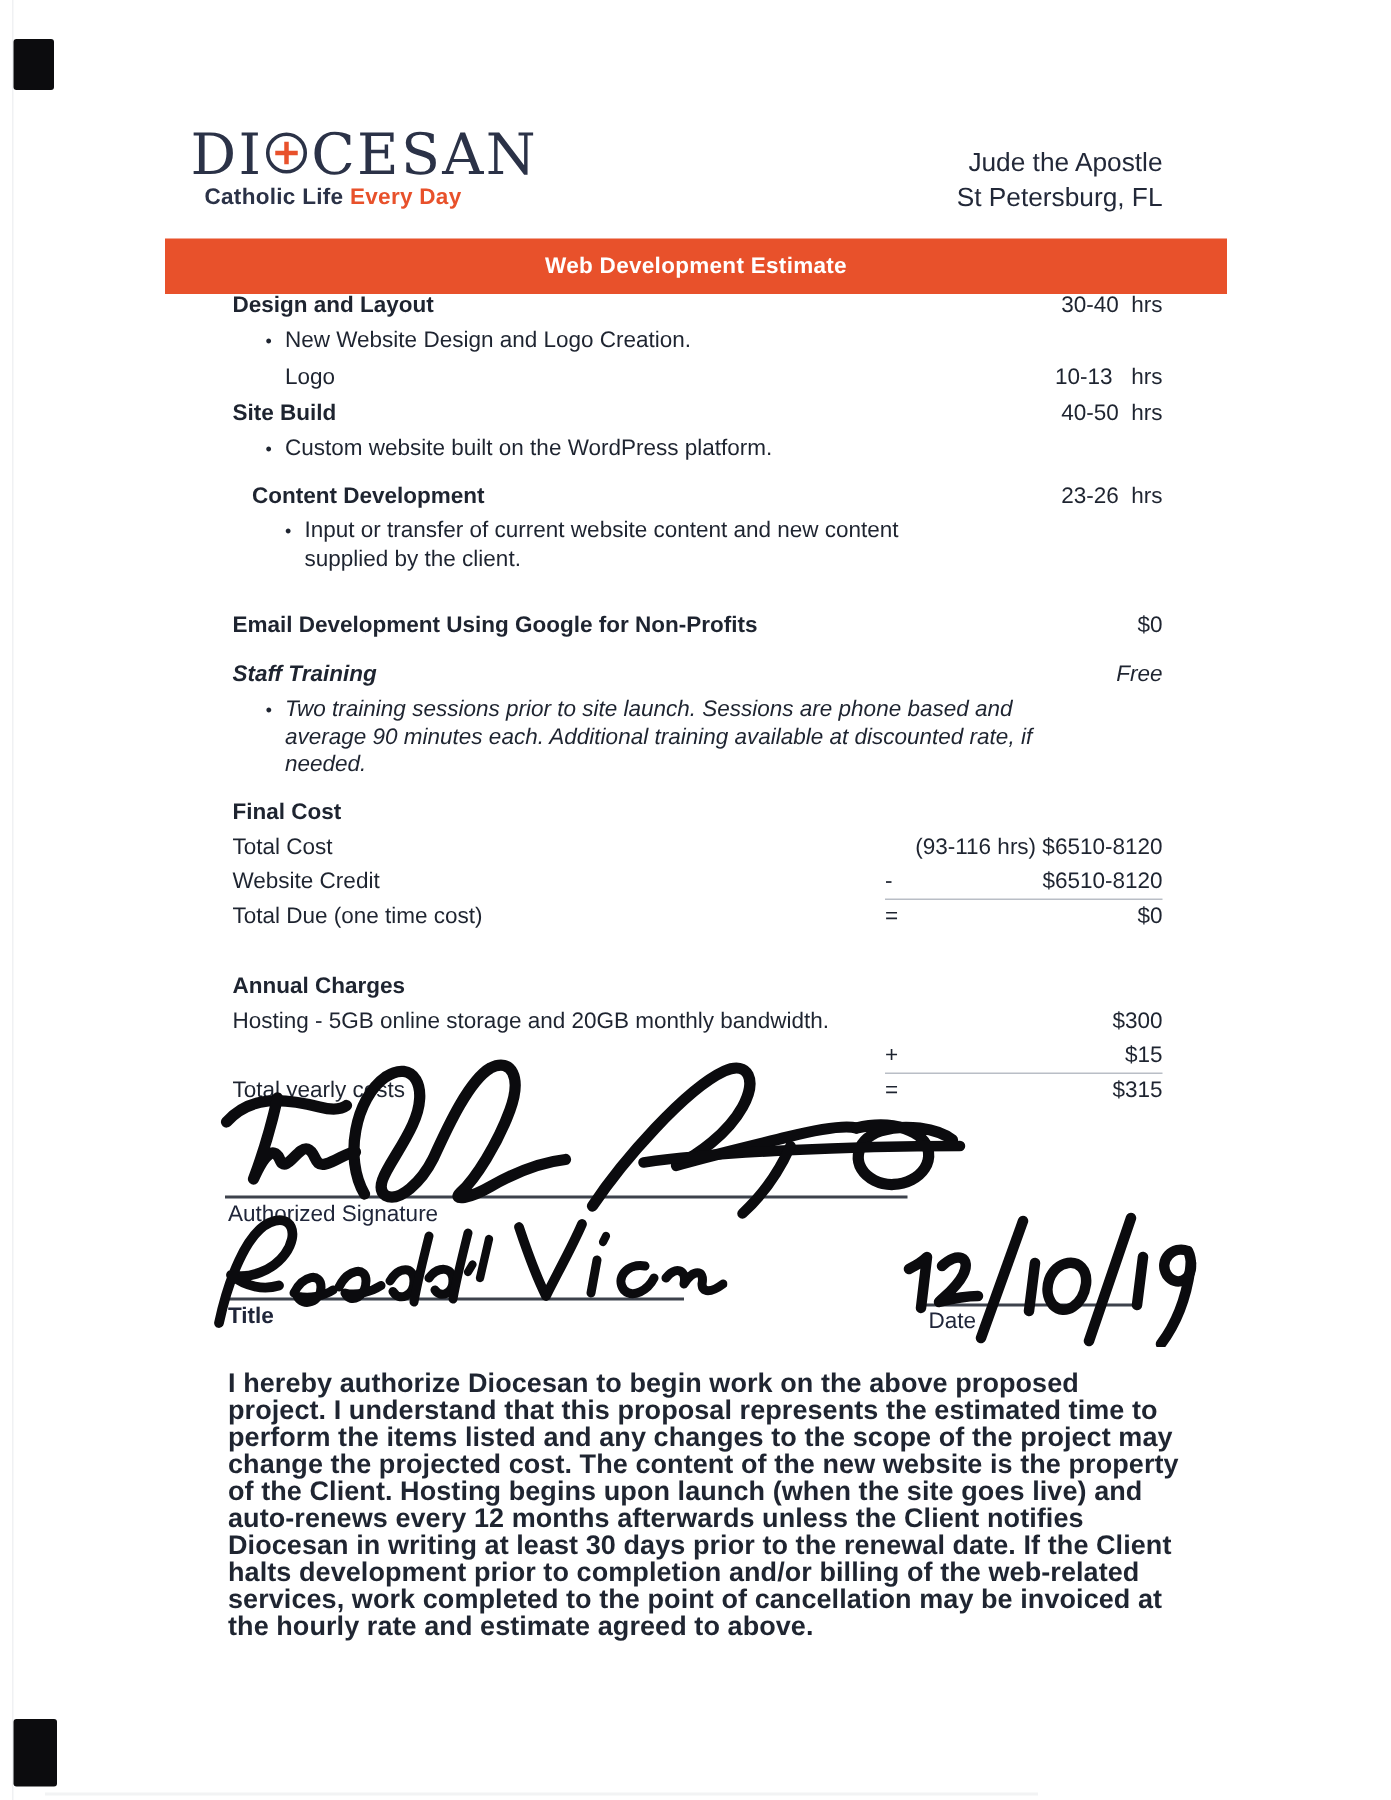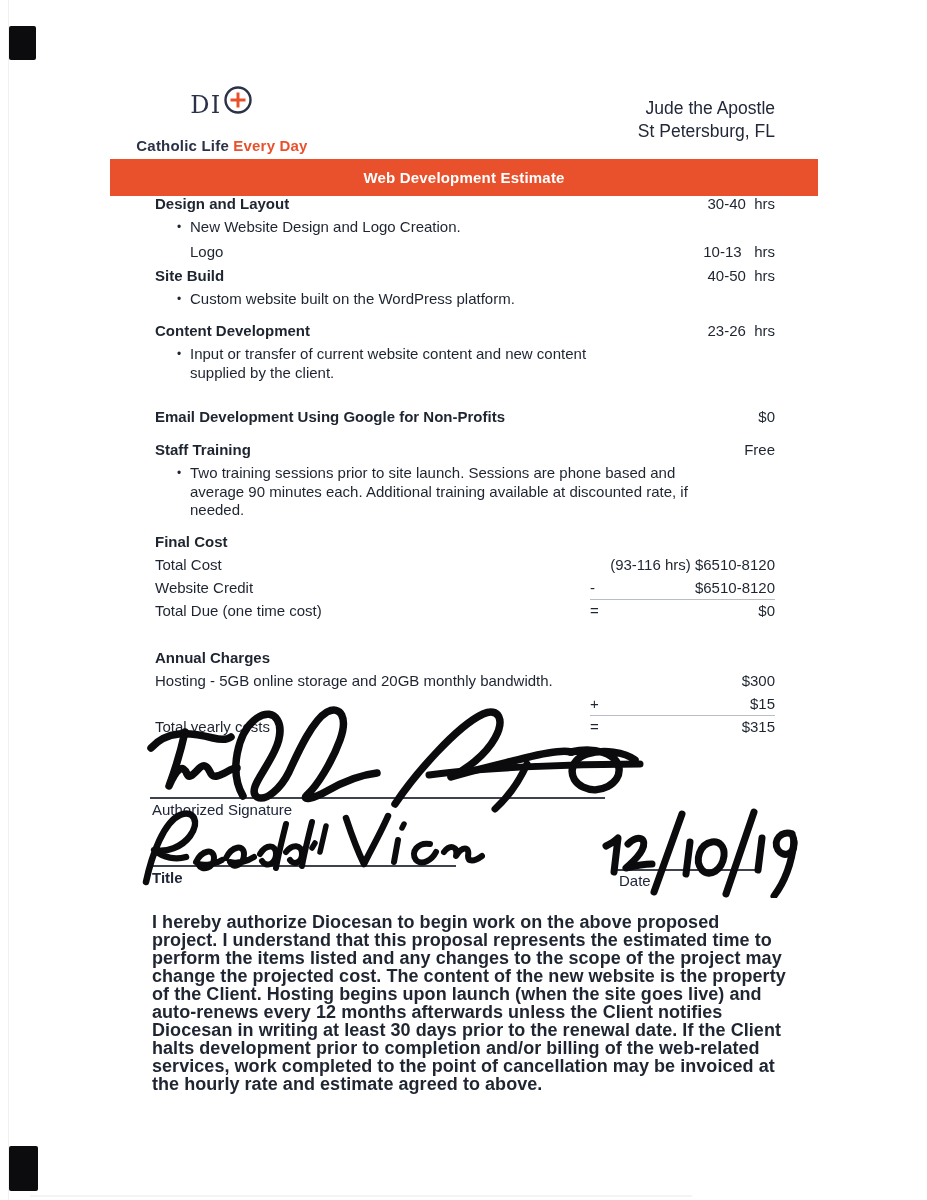--- a/index.html
+++ b/index.html
@@ -16,25 +16,25 @@
   .edge-line{position:absolute;left:8px;top:0;width:1px;height:1200px;background:#f0f1f3;}
   .bottom-strip{position:absolute;left:30px;top:1195px;width:662px;height:2px;background:#f2f3f4;}
   .corner-mark{position:absolute;background:#0c0c0e;border-radius:2px;}
   .corner-mark.top{left:9px;top:26px;width:27px;height:34px;}
   .corner-mark.bottom{left:9px;top:1146px;width:29px;height:45px;}
 
   
   .logo{position:absolute;left:127px;top:84px;width:190px;text-align:center;}
   .logo-word{
     font-family:"DejaVu Serif","Liberation Serif",serif;
-    font-size:24px;line-height:38px;letter-spacing:1.5px;
+    font-size:38px;line-height:38px;letter-spacing:1.5px;
     color:var(--navy);white-space:nowrap;display:inline-flex;align-items:center;
   }
   .logo-o{display:inline-block;margin:0 1px;transform:translateY(1px);}
-  .tagline{font-size:15px;font-weight:700;line-height:16px;margin-top:13px;color:var(--navy);letter-spacing:.2px;}
+  .tagline{font-size:15px;font-weight:700;line-height:16px;margin-top:2px;color:var(--navy);letter-spacing:.2px;}
   .tagline .accent{color:var(--accent);}
   .org{position:absolute;right:152px;top:97px;text-align:right;font-size:17.5px;line-height:23px;color:#222838;}
 
   
   .banner{
     position:absolute;left:110px;top:159px;width:708px;height:37px;
     background:var(--accent);
     display:flex;align-items:center;justify-content:center;
     color:#fff;font-size:15px;font-weight:700;letter-spacing:.2px;
   }
@@ -88,20 +88,21 @@
   <div class="logo">
     <span class="logo-word">
       <span>DI</span>
       <span class="logo-o">
         <svg width="30" height="30" viewBox="0 0 30 30">
           <circle cx="15" cy="15" r="12.5" fill="none" stroke="#2b3247" stroke-width="2.4"></circle>
           <line x1="15" y1="7.5" x2="15" y2="22.5" stroke="#e8512b" stroke-width="3"></line>
           <line x1="7.5" y1="15" x2="22.5" y2="15" stroke="#e8512b" stroke-width="3"></line>
         </svg>
       </span>
+      <span>CESAN</span>
     </span>
     <div class="tagline">
       <span>Catholic Life</span>
       <span class="accent">Every Day</span>
     </div>
   </div>
   <div class="org">
     <div>Jude the Apostle</div>
     <div>St Petersburg, FL</div>
   </div>
@@ -130,42 +131,42 @@
           <span class="lbl b">Site Build</span>
           <span class="right"><span class="val">40-50  hrs</span></span>
         </div>
         <div class="bullets">
           <div class="bline">
             <span class="dot">•</span>
             <span>Custom website built on the WordPress platform.</span>
           </div>
         </div>
       </div>
-      <div class="section" style="margin-top: 8px;">
+      <div class="section" style="margin-top: 8px; margin-left: 13px;">
         <div class="row item">
           <span class="lbl b">Content Development</span>
           <span class="right"><span class="val">23-26  hrs</span></span>
         </div>
         <div class="bullets">
           <div class="bline">
             <span class="dot">•</span>
             <span>Input or transfer of current website content and new content</span>
           </div>
           <div class="bline cont">
             <span>supplied by the client.</span>
           </div>
         </div>
       </div>
       <div class="section" style="margin-top: 20px;">
         <div class="row item">
           <span class="lbl b">Email Development Using Google for Non-Profits</span>
           <span class="right"><span class="val">$0</span></span>
         </div>
       </div>
-      <div class="section" style="margin-top: 9px;">
+      <div class="section" style="margin-top: 9px; font-style: italic;">
         <div class="row item">
           <span class="lbl b">Staff Training</span>
           <span class="right"><span class="val">Free</span></span>
         </div>
         <div class="bullets">
           <div class="bline">
             <span class="dot">•</span>
             <span>Two training sessions prior to site launch. Sessions are phone based and</span>
           </div>
           <div class="bline cont">

